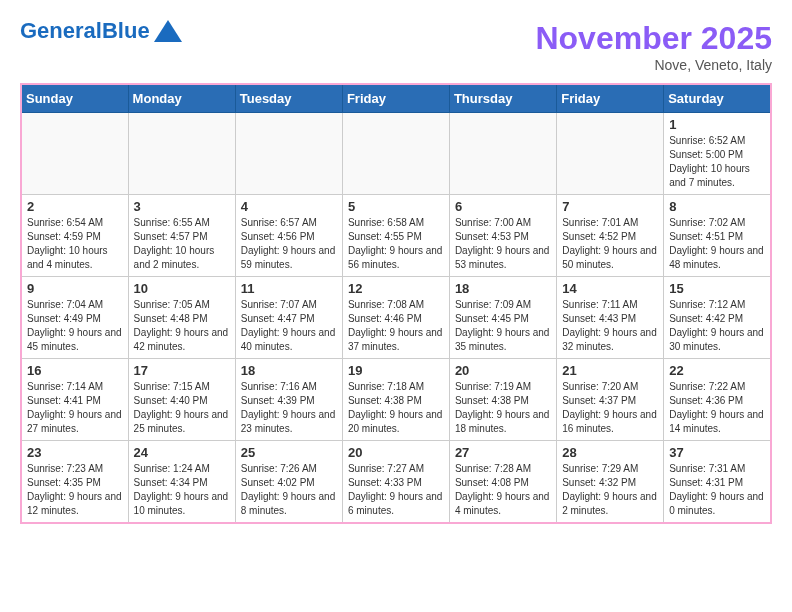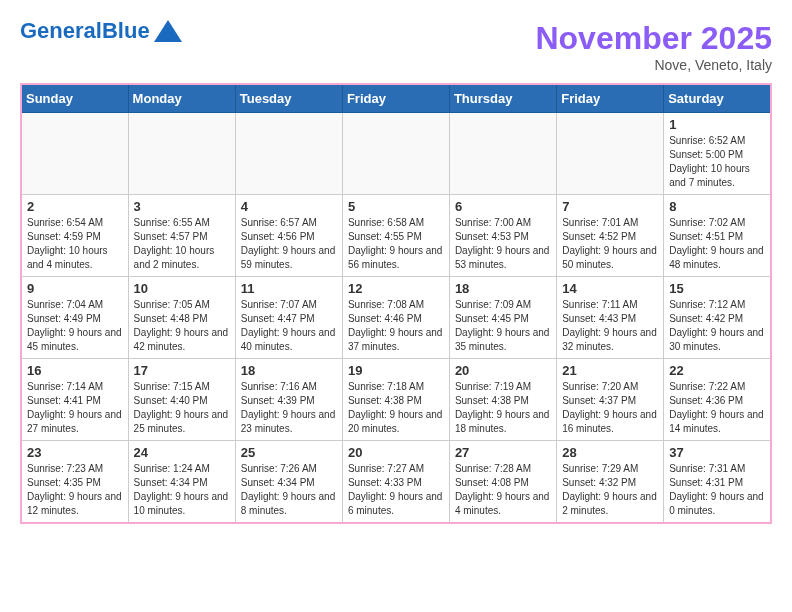--- a/index.html
+++ b/index.html
@@ -270,21 +270,21 @@
         </td>
         <td>
           <span class="day-number">24</span>
           <div class="day-info">Sunrise: 1:24 AM
 Sunset: 4:34 PM
 Daylight: 9 hours and 10 minutes.</div>
         </td>
         <td>
           <span class="day-number">25</span>
           <div class="day-info">Sunrise: 7:26 AM
-Sunset: 4:34 PM
+Sunset: 4:02 PM
 Daylight: 9 hours and 8 minutes.</div>
         </td>
         <td>
           <span class="day-number">20</span>
           <div class="day-info">Sunrise: 7:27 AM
 Sunset: 4:33 PM
 Daylight: 9 hours and 6 minutes.</div>
         </td>
         <td>
           <span class="day-number">27</span>

